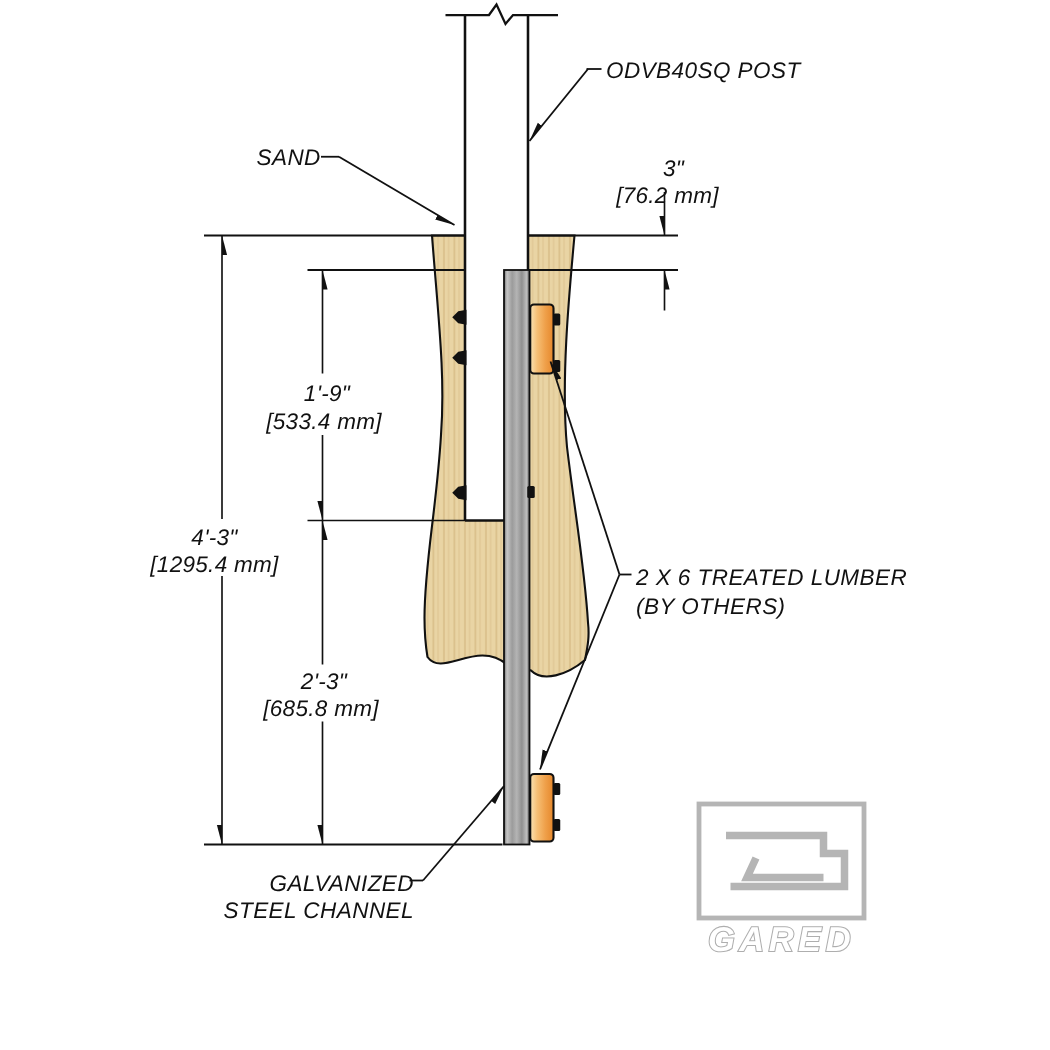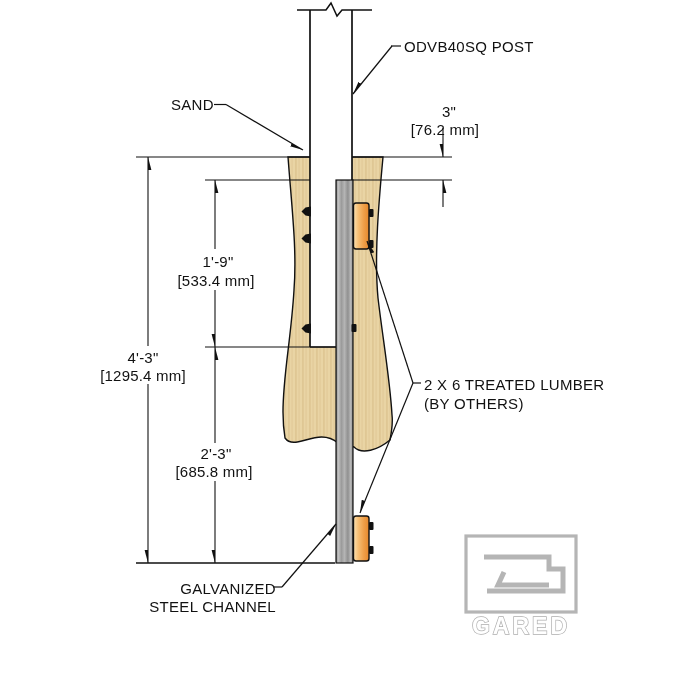--- a/index.html
+++ b/index.html
@@ -1,16 +1,16 @@
 <!DOCTYPE html>
 <html><head>
 <meta charset="utf-8">
 <style>
   html,body{margin:0;padding:0;background:#ffffff;}
-  .canvas{position:relative;width:700px;height:700px;background:#ffffff;overflow:hidden;}
+  .canvas{position:relative;width:700px;height:700px;background:#ffffff;overflow:hidden;font-style:italic;}
   svg text{font-family:"Liberation Sans",sans-serif;fill:#111111;}
   .lbl{font-size:15px;letter-spacing:0.3px;}
   .dim{font-size:15px;letter-spacing:0.2px;}
   .logo-word{font-size:23px;font-weight:bold;letter-spacing:3px;fill:#ffffff;stroke:#aeaeae;stroke-width:1.4;paint-order:stroke;}
 </style>
 </head>
 <body>
 
 <div class="canvas">
 <svg width="700" height="700" viewBox="0 0 700 700">

